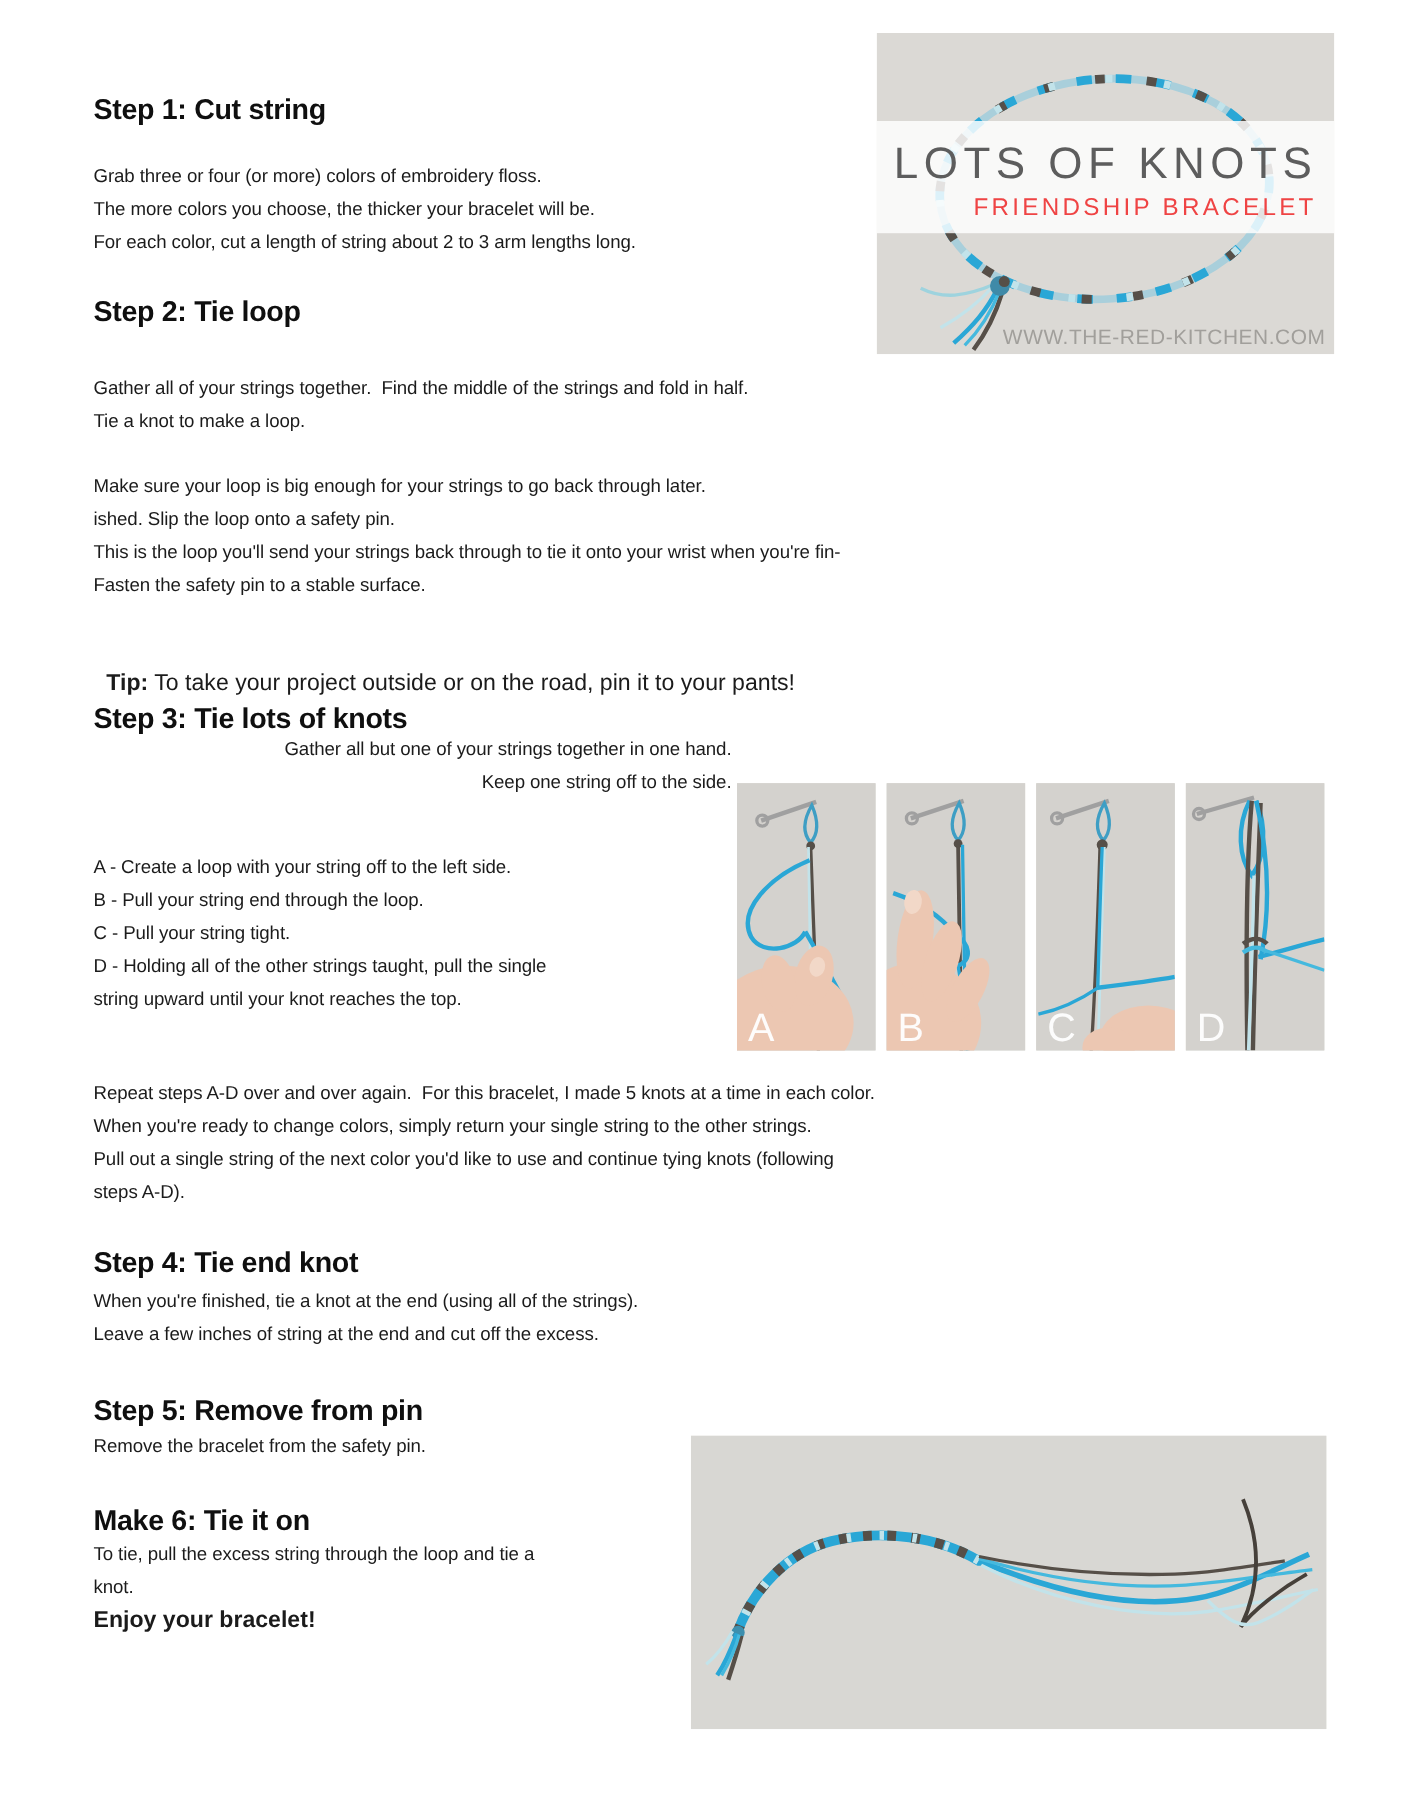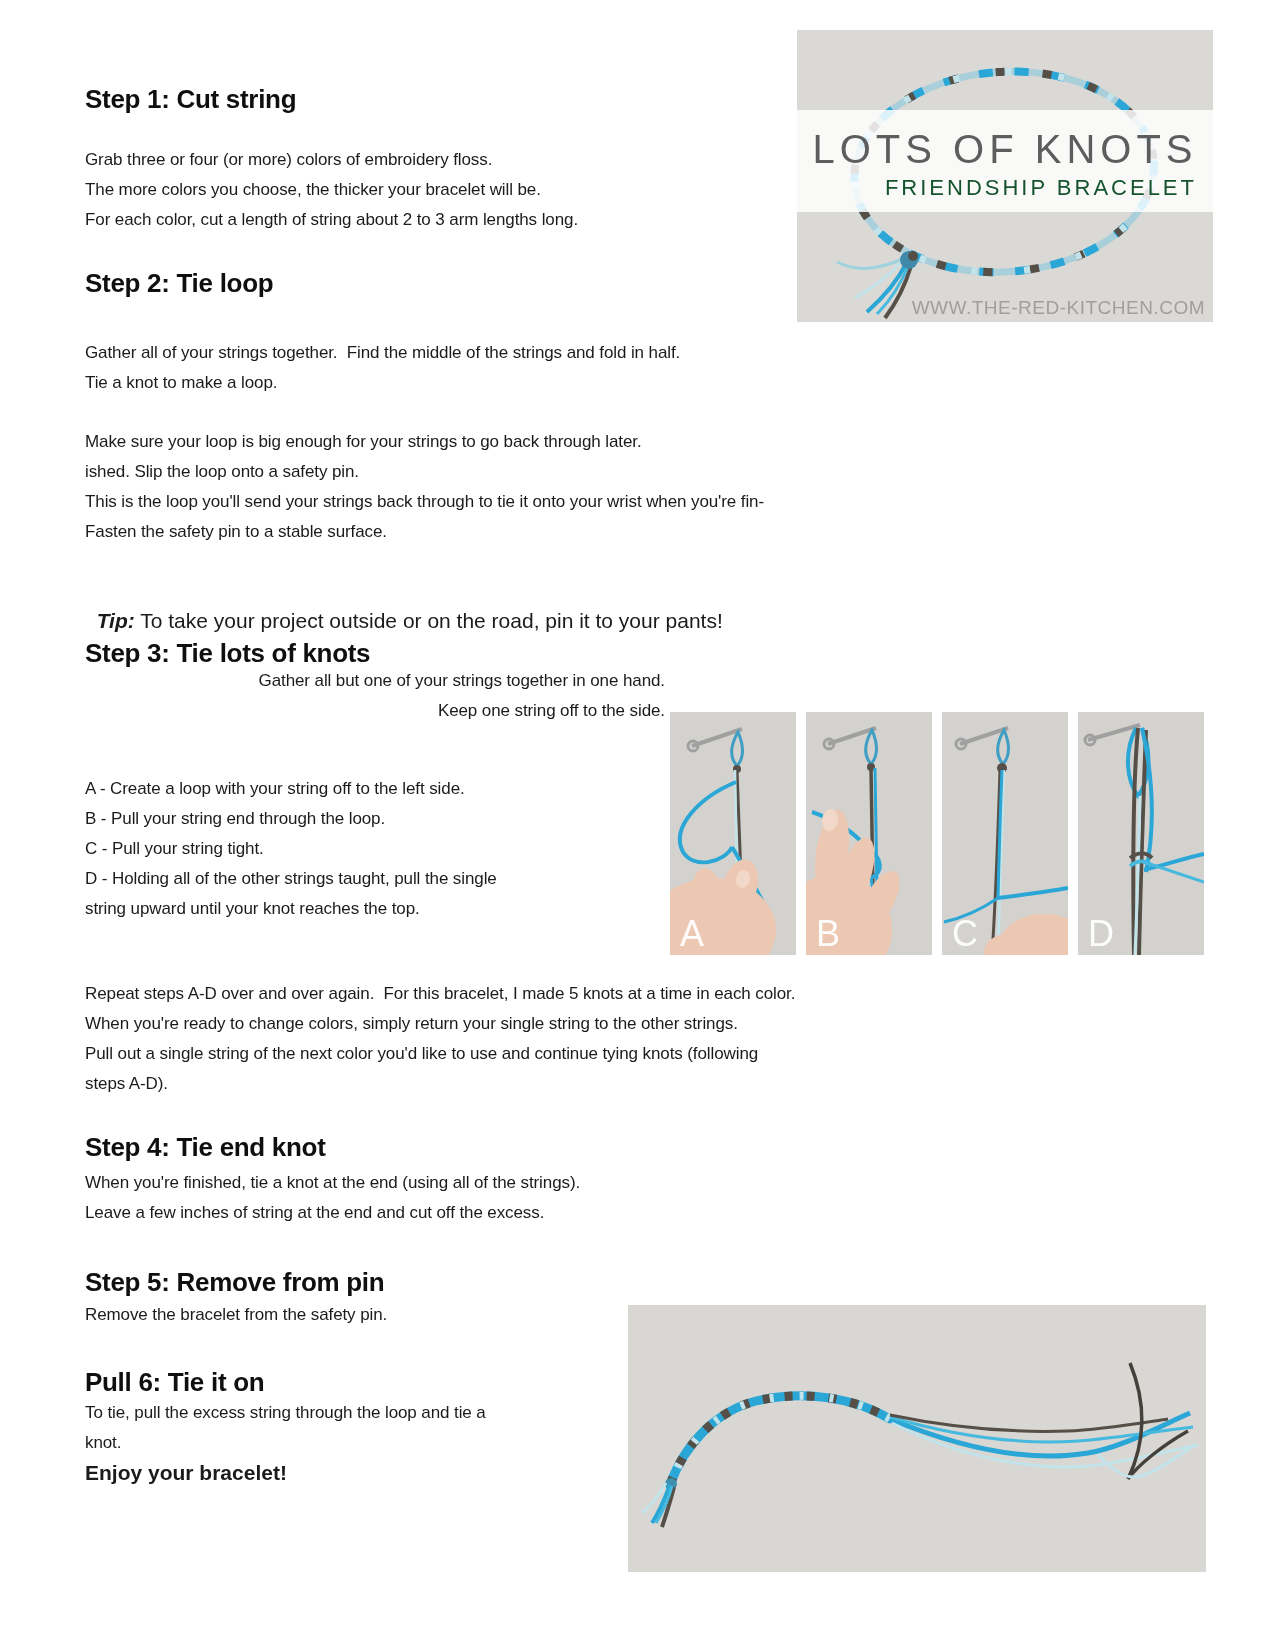--- a/index.html
+++ b/index.html
@@ -10,37 +10,37 @@
   .heading{
     position:absolute;left:85px;font-size:26px;font-weight:bold;color:#0f0f0f;
     letter-spacing:-0.3px;white-space:pre;
   }
   .para{position:absolute;left:85px;}
   .bline{
     font-size:17px;line-height:30px;white-space:pre-wrap;color:#1b1b1b;
     letter-spacing:-0.1px;
   }
   .tipline{font-size:21px;line-height:30px;white-space:pre-wrap;}
-  .tiplabel{font-weight:bold;font-style:italic;}
+  .tiplabel{font-weight:bold;}
   .closing{font-size:21px;line-height:30px;font-weight:bold;white-space:pre-wrap;}
 
   
   #hero{position:absolute;left:797px;top:30px;width:416px;height:292px;}
   #hero svg{position:absolute;left:0;top:0;}
   .banner{
     position:absolute;left:0;top:80px;width:416px;height:102px;
     background:rgba(255,255,255,0.84);
   }
   .banner-title{
     margin-top:17px;text-align:center;font-size:40px;letter-spacing:5px;
     color:#5d5d5d;white-space:pre;
   }
   .banner-sub{
     text-align:right;padding-right:16px;font-size:22px;letter-spacing:3px;
-    color:#14532d;margin-top:3px;white-space:pre;
+    color:#ef4444;margin-top:3px;white-space:pre;
   }
   .watermark{
     position:absolute;right:8px;bottom:3px;font-size:19px;letter-spacing:0.5px;
     color:#a19f9b;white-space:pre;
   }
 
   
   #strip{position:absolute;left:670px;top:712px;width:544px;height:243px;display:flex;gap:10px;}
   .sphoto{position:relative;width:126px;height:243px;background:#d4d2ce;flex:none;}
   .sphoto svg{position:absolute;left:0;top:0;}
@@ -207,21 +207,21 @@
 <div class="para" style="top:1168px;width:960px;">
   <div class="bline">When you're finished, tie a knot at the end (using all of the strings).</div>
   <div class="bline">Leave a few inches of string at the end and cut off the excess.</div>
 </div>
 
 <div class="heading" style="top:1267px;">Step 5: Remove from pin</div>
 <div class="para" style="top:1300px;width:960px;">
   <div class="bline">Remove the bracelet from the safety pin.</div>
 </div>
 
-<div class="heading" style="top:1367px;">Pull 6: Tie it on</div>
+<div class="heading" style="top:1367px;">Make 6: Tie it on</div>
 <div class="para" style="top:1398px;width:540px;">
   <div class="bline">To tie, pull the excess string through the loop and tie a</div>
   <div class="bline">knot.</div>
   <div class="closing">Enjoy your bracelet!</div>
 </div>
 
 <div id="finished">
   <svg width="578" height="267" viewBox="0 0 578 267">
     <rect width="578" height="267" fill="#d6d4d0"></rect>
     <rect width="578" height="267" fill="#e0dedA" opacity="0.25"></rect>

